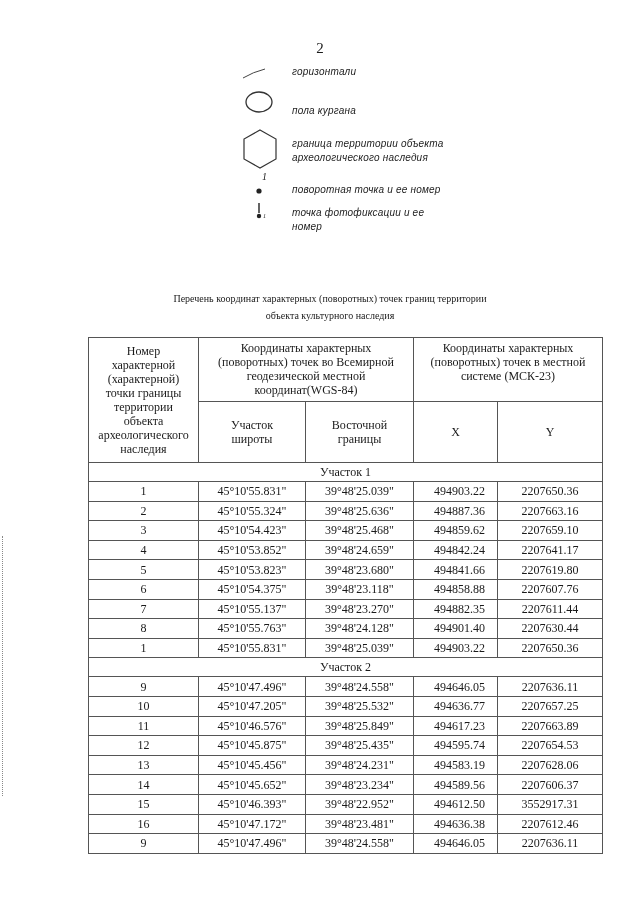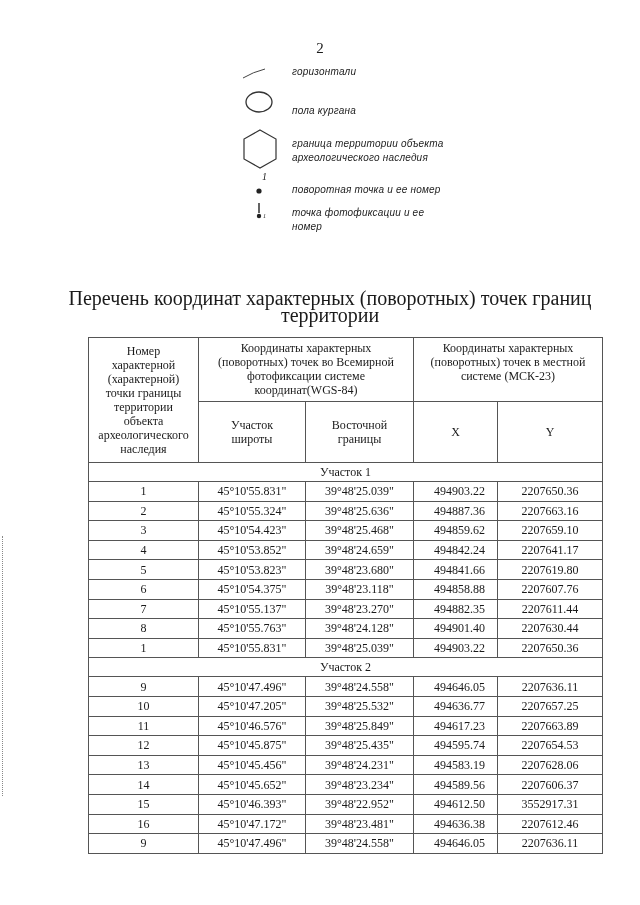--- a/index.html
+++ b/index.html
@@ -14,21 +14,21 @@
   .legend { position: absolute; left: 235px; top: 62px; width: 240px; }
   .legend-item { position: absolute; left: 0; width: 240px; }
   .legend-icon { position: absolute; left: 0; width: 50px; }
   .legend-text {
     position: absolute; left: 57px; font-size: 10px; font-style: italic;
     font-family: "Liberation Sans", "DejaVu Sans", sans-serif; line-height: 14px;
     color: #222; letter-spacing: 0.2px;
   }
   .doc-title {
     position: absolute; left: 60px; width: 540px; top: 290px;
-    text-align: center; font-size: 20px; line-height: 17px;
+    text-align: center; font-size: 10px; line-height: 17px;
   }
   .left-margin-line {
     position: absolute; left: 2px; top: 536px; height: 260px; width: 0;
     border-left: 1px dotted #888;
   }
   table.coords {
     position: absolute; left: 88px; top: 337px; width: 514px;
     border-collapse: collapse; table-layout: fixed; font-size: 12px;
   }
   table.coords td, table.coords th {
@@ -87,20 +87,21 @@
     </svg>
     <div class="legend-text" style="top:6px;">
       <div>точка фотофиксации и ее</div>
       <div>номер</div>
     </div>
   </div>
 </div>
 
 <div class="doc-title">
   <div>Перечень координат характерных (поворотных) точек границ территории</div>
+  <div>объекта культурного наследия</div>
 </div>
 
 <div class="left-margin-line"></div>
 
 <table class="coords">
   <colgroup>
     <col class="col1">
       <col class="col2">
       <col class="col3">
       <col class="col4">
@@ -114,21 +115,21 @@
         <div>(характерной)</div>
         <div>точки границы</div>
         <div>территории</div>
         <div>объекта</div>
         <div>археологического</div>
         <div>наследия</div>
       </th>
       <th colspan="2">
         <div>Координаты характерных</div>
         <div>(поворотных) точек во Всемирной</div>
-        <div>фотофиксации системе</div>
+        <div>геодезической местной</div>
         <div>координат(WGS-84)</div>
       </th>
       <th colspan="2" style="vertical-align:top; padding-top:3px;">
         <div>Координаты характерных</div>
         <div>(поворотных) точек в местной</div>
         <div>системе (МСК-23)</div>
       </th>
     </tr>
     <tr style="height:61px;">
       <th>

